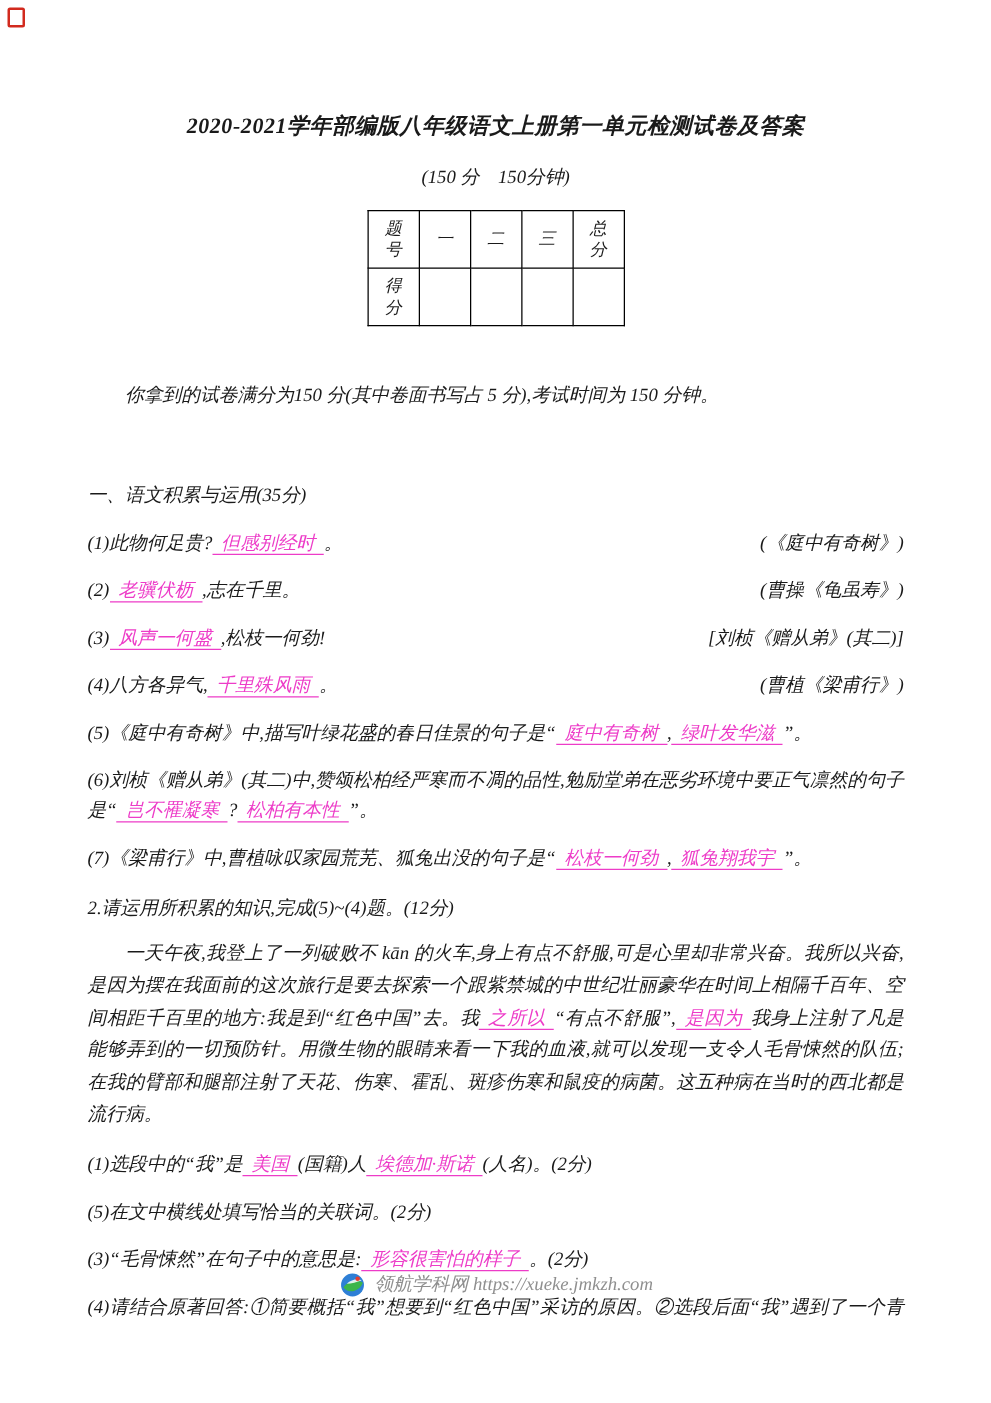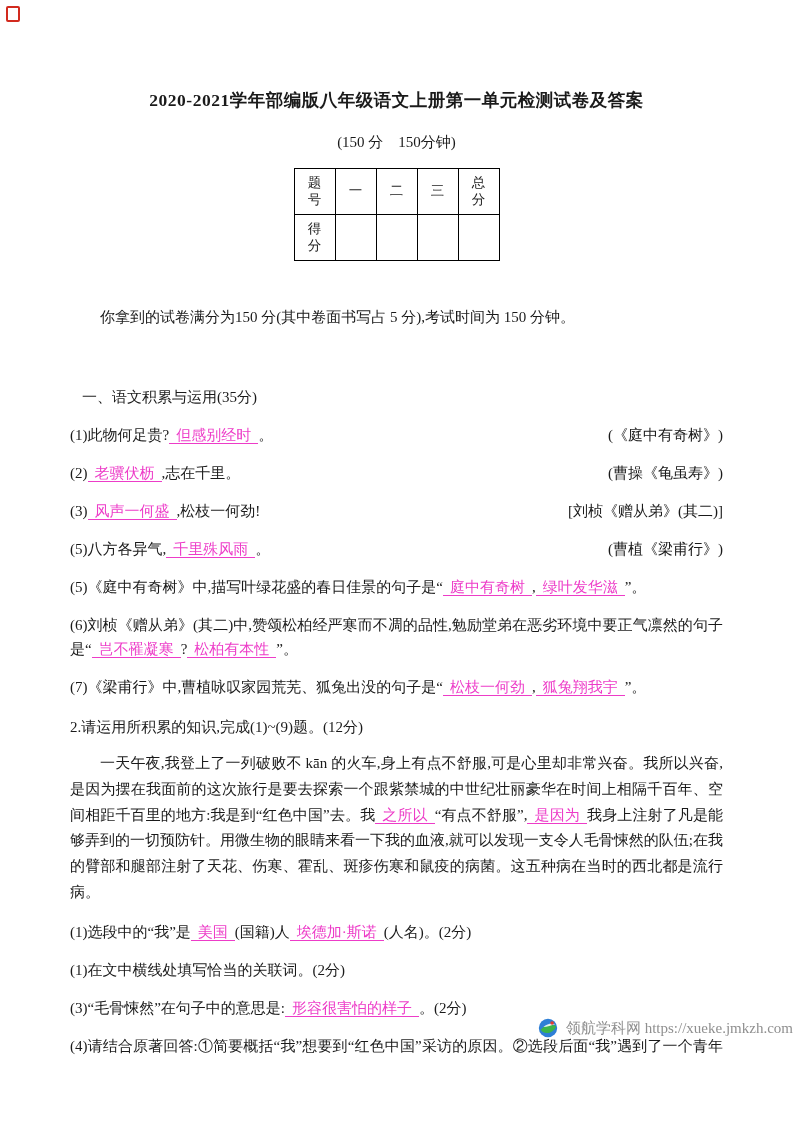--- a/index.html
+++ b/index.html
@@ -1,19 +1,19 @@
 <!DOCTYPE html>
 <html><head>
 <meta charset="utf-8">
 <style>
   html,body{margin:0;padding:0;background:#fff;}
   .page{
     width:793px;height:1058px;position:relative;overflow:hidden;
     font-family:"Liberation Serif","DejaVu Serif",serif;
-    color:#1a1a1a;font-size:15px;line-height:1.6;background:#fff;
+    color:#1a1a1a;font-size:15px;line-height:1.6;background:#fff;font-style:italic;
   }
   .content{padding:0 70px;}
   .corner-mark{
     position:absolute;top:6px;left:6px;width:14px;height:16px;
   }
   .corner-mark span{
     display:block;width:10px;height:12px;border:2px solid #d22a1e;border-radius:2px;
   }
   .page-title{
     text-align:center;font-weight:bold;font-size:17.5px;
@@ -22,34 +22,34 @@
   .subtitle{text-align:center;margin:16px 0 4px 0;}
   table.score{
     border-collapse:collapse;margin:14px auto 0 auto;
   }
   table.score td{
     border:1px solid #000;width:40px;height:45px;text-align:center;
     vertical-align:middle;font-size:13.5px;line-height:1.25;white-space:pre-line;
     padding:0;
   }
   .intro{margin:44px 0 0 0;text-indent:2em;}
-  .sec-heading{margin:56px 0 0 12px;}
+  .sec-heading{margin:56px 0 0 0;}
   .q-heading{margin:16px 0 0 0;}
   .line{margin:14px 0 0 0;display:flex;justify-content:space-between;align-items:baseline;gap:16px;}
   .line .left{flex:1 1 auto;}
   .line .right{flex:0 0 auto;white-space:nowrap;}
   .plain-line{margin:14px 0 0 0;text-align:justify;}
   .ans{
     color:var(--pink);border-bottom:1px solid currentColor;
     padding:0 7px;white-space:nowrap;
   }
   .passage{margin:12px 0 0 0;text-indent:2em;text-align:justify;line-height:1.72;}
   .footer{
     position:absolute;left:0;right:0;bottom:18px;
-    display:flex;align-items:center;justify-content:flex-end;gap:7px;
+    display:flex;align-items:center;justify-content:center;gap:7px;
     color:#8f8f8f;font-size:15px;
   }
   .footer .logo{width:22px;height:22px;display:inline-block;}
 </style>
 </head>
 <body>
 
 <div class="page" style="--pink:#ed3cc8;">
 
   <div class="corner-mark">
@@ -98,37 +98,37 @@
       <span class="left"><span>(2)</span><span class="ans">老骥伏枥</span><span>,志在千里。</span></span>
       <span class="right">(曹操《龟虽寿》)</span>
     </div>
 
     <div class="line">
       <span class="left"><span>(3)</span><span class="ans">风声一何盛</span><span>,松枝一何劲!</span></span>
       <span class="right">[刘桢《赠从弟》(其二)]</span>
     </div>
 
     <div class="line">
-      <span class="left"><span>(5)八方各异气,</span><span class="ans">千里殊风雨</span><span>。</span></span>
+      <span class="left"><span>(4)八方各异气,</span><span class="ans">千里殊风雨</span><span>。</span></span>
       <span class="right">(曹植《梁甫行》)</span>
     </div>
 
     <p class="plain-line"><span>(5)《庭中有奇树》中,描写叶绿花盛的春日佳景的句子是“</span><span class="ans">庭中有奇树</span><span>,</span><span class="ans">绿叶发华滋</span><span>”。</span></p>
 
     <p class="plain-line"><span>(6)刘桢《赠从弟》(其二)中,赞颂松柏经严寒而不凋的品性,勉励堂弟在恶劣环境中要正气凛然的句子是“</span><span class="ans">岂不罹凝寒</span><span>?</span><span class="ans">松柏有本性</span><span>”。</span></p>
 
     <p class="plain-line"><span>(7)《梁甫行》中,曹植咏叹家园荒芜、狐兔出没的句子是“</span><span class="ans">松枝一何劲</span><span>,</span><span class="ans">狐兔翔我宇</span><span>”。</span></p>
 
-    <p class="q-heading">2.请运用所积累的知识,完成(1)~(9)题。(12分)</p>
+    <p class="q-heading">2.请运用所积累的知识,完成(5)~(4)题。(12分)</p>
 
     <p class="passage"><span>一天午夜,我登上了一列破败不 kān 的火车,身上有点不舒服,可是心里却非常兴奋。我所以兴奋,是因为摆在我面前的这次旅行是要去探索一个跟紫禁城的中世纪壮丽豪华在时间上相隔千百年、空间相距千百里的地方:我是到“红色中国”去。我</span><span class="ans">之所以</span><span>“有点不舒服”,</span><span class="ans">是因为</span><span>我身上注射了凡是能够弄到的一切预防针。用微生物的眼睛来看一下我的血液,就可以发现一支令人毛骨悚然的队伍;在我的臂部和腿部注射了天花、伤寒、霍乱、斑疹伤寒和鼠疫的病菌。这五种病在当时的西北都是流行病。</span></p>
 
     <p class="plain-line"><span>(1)选段中的“我”是</span><span class="ans">美国</span><span>(国籍)人</span><span class="ans">埃德加·斯诺</span><span>(人名)。(2分)</span></p>
 
-    <p class="plain-line">(1)在文中横线处填写恰当的关联词。(2分)</p>
+    <p class="plain-line">(5)在文中横线处填写恰当的关联词。(2分)</p>
 
     <p class="plain-line"><span>(3)“毛骨悚然”在句子中的意思是:</span><span class="ans">形容很害怕的样子</span><span>。(2分)</span></p>
 
     <p class="plain-line">(4)请结合原著回答:①简要概括“我”想要到“红色中国”采访的原因。②选段后面“我”遇到了一个青年人。在这个青年人心中,红军是怎样的队伍?(写出两点即可)(6分)</p>
 
   </div>
 
   <div class="footer">
     <span class="logo">
       <svg viewBox="0 0 24 24" width="22" height="22" aria-hidden="true">

